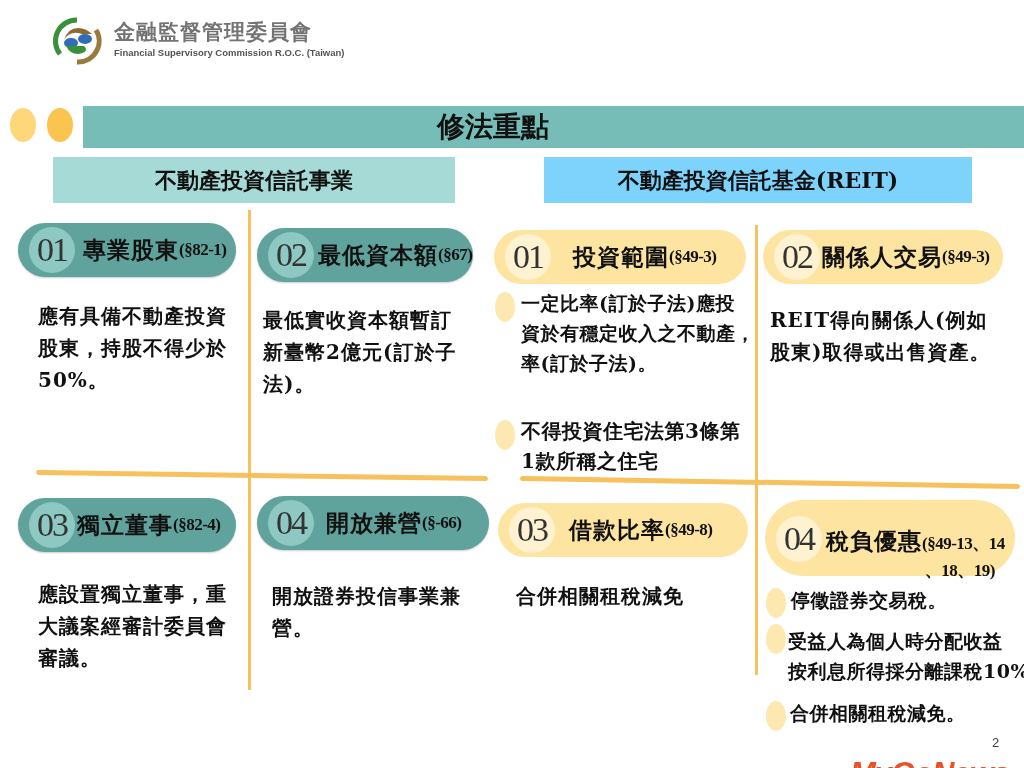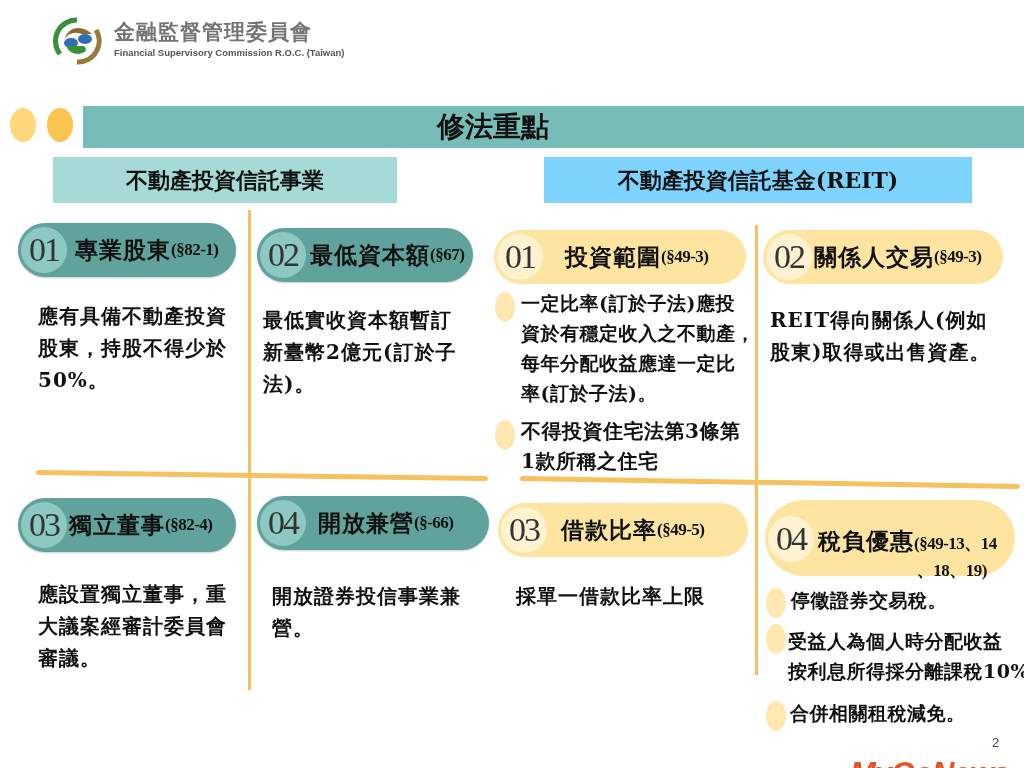--- a/index.html
+++ b/index.html
@@ -18,33 +18,33 @@
   .logo-en { position: absolute; left: 62px; top: 31px; font-family: "Liberation Sans", sans-serif; font-size: 9.5px; font-weight: bold; color: #555; white-space: nowrap; }
 
   
   .dot { width: 26px; height: 34px; border-radius: 50%; top: 108px; }
   .dot1 { left: 10px; background: #fdd77a; }
   .dot2 { left: 47px; background: #fbc44f; }
   .title-bar { left: 83px; top: 106px; width: 941px; height: 42px; background: #76bdb8; }
   .title-text { left: 83px; top: 106px; width: 820px; height: 42px; line-height: 42px; text-align: center; font-size: 28px; font-weight: bold; }
 
   .section-head { height: 46px; line-height: 46px; text-align: center; font-size: 22px; font-weight: bold; top: 157px; }
-  .sec-left { left: 53px; width: 344px; background: #a6dad6; }
+  .sec-left { left: 53px; width: 402px; background: #a6dad6; }
   .sec-right { left: 544px; width: 428px; background: #7dd3fc; }
 
   
   .vline { width: 3px; background: #f7c15d; }
   .hline { height: 5px; background: #f7c15d; border-radius: 3px; }
 
   
   .pill { height: 54px; border-radius: 27px; display: flex; align-items: center; white-space: nowrap; }
   .pill.teal { background: #5fa39c; box-shadow: 0 1px 2px rgba(0,0,0,0.2); }
   .pill.yellow { background: #fde4a0; }
   .pill .num {
-    width: 46px; height: 46px; border-radius: 50%; margin-left: 3px; flex: none;
+    width: 46px; height: 46px; border-radius: 50%; margin-left: 11px; flex: none;
     display: flex; align-items: center; justify-content: center;
     font-family: "Liberation Serif", serif; font-size: 34px; color: #333; letter-spacing: -2px;
   }
   .pill.teal .num { background: #8dc9c2; }
   .pill.yellow .num { background: #fff2d0; }
   .pill .ttl { font-size: 23px; font-weight: bold; margin-left: 8px; letter-spacing: 1px; }
   .pill .sec { font-family: "Liberation Serif", serif; font-size: 17px; font-weight: bold; letter-spacing: -0.5px; }
 
   .body-text { font-size: 20px; font-weight: bold; line-height: 32px; letter-spacing: 1px; }
 
@@ -130,21 +130,20 @@
 
 <div class="abs pill yellow" style="left:494px; top:230px; width:252px;">
   <span class="num">01</span>
   <span class="ttl" style="margin-left:22px;">投資範圍</span>
   <span class="sec">(§49-3)</span>
 </div>
 <div class="abs bullet" style="left:495px; top:292px;"></div>
 <div class="abs bullet-text" style="left:521px; top:288px;">
   <div>一定比率(訂於子法)應投</div>
   <div>資於有穩定收入之不動產，</div>
-  <div>每年分配收益應達一定比</div>
   <div>率(訂於子法)。</div>
 </div>
 <div class="abs bullet" style="left:495px; top:420px;"></div>
 <div class="abs bullet-text" style="left:521px; top:416px; font-size:20px;">
   <div>不得投資住宅法第3條第</div>
   <div>1款所稱之住宅</div>
 </div>
 
 <div class="abs pill yellow" style="left:763px; top:230px; width:240px;">
   <span class="num">02</span>
@@ -152,24 +151,24 @@
   <span class="sec">(§49-3)</span>
 </div>
 <div class="abs body-text" style="left:770px; top:304px;">
   <div>REIT得向關係人(例如</div>
   <div>股東)取得或出售資產。</div>
 </div>
 
 <div class="abs pill yellow" style="left:498px; top:503px; width:250px;">
   <span class="num">03</span>
   <span class="ttl" style="margin-left:14px;">借款比率</span>
-  <span class="sec">(§49-5)</span>
+  <span class="sec">(§49-8)</span>
 </div>
 <div class="abs body-text" style="left:516px; top:580px;">
-  <div>採單一借款比率上限</div>
+  <div>合併相關租稅減免</div>
 </div>
 
 <div class="abs pill yellow" style="left:765px; top:500px; width:250px; height:76px; border-radius:38px; align-items:flex-start;">
   <span class="num" style="margin-top:16px;">04</span>
   <div style="margin-top:26px;">
     <span class="ttl" style="margin-left:4px;">稅負優惠</span><span class="sec">(§49-13、14</span>
     <div class="sec" style="text-align:right; margin-top:2px; padding-right:10px;">、18、19)</div>
   </div>
 </div>
 <div class="abs bullet" style="left:766px; top:588px;"></div>

